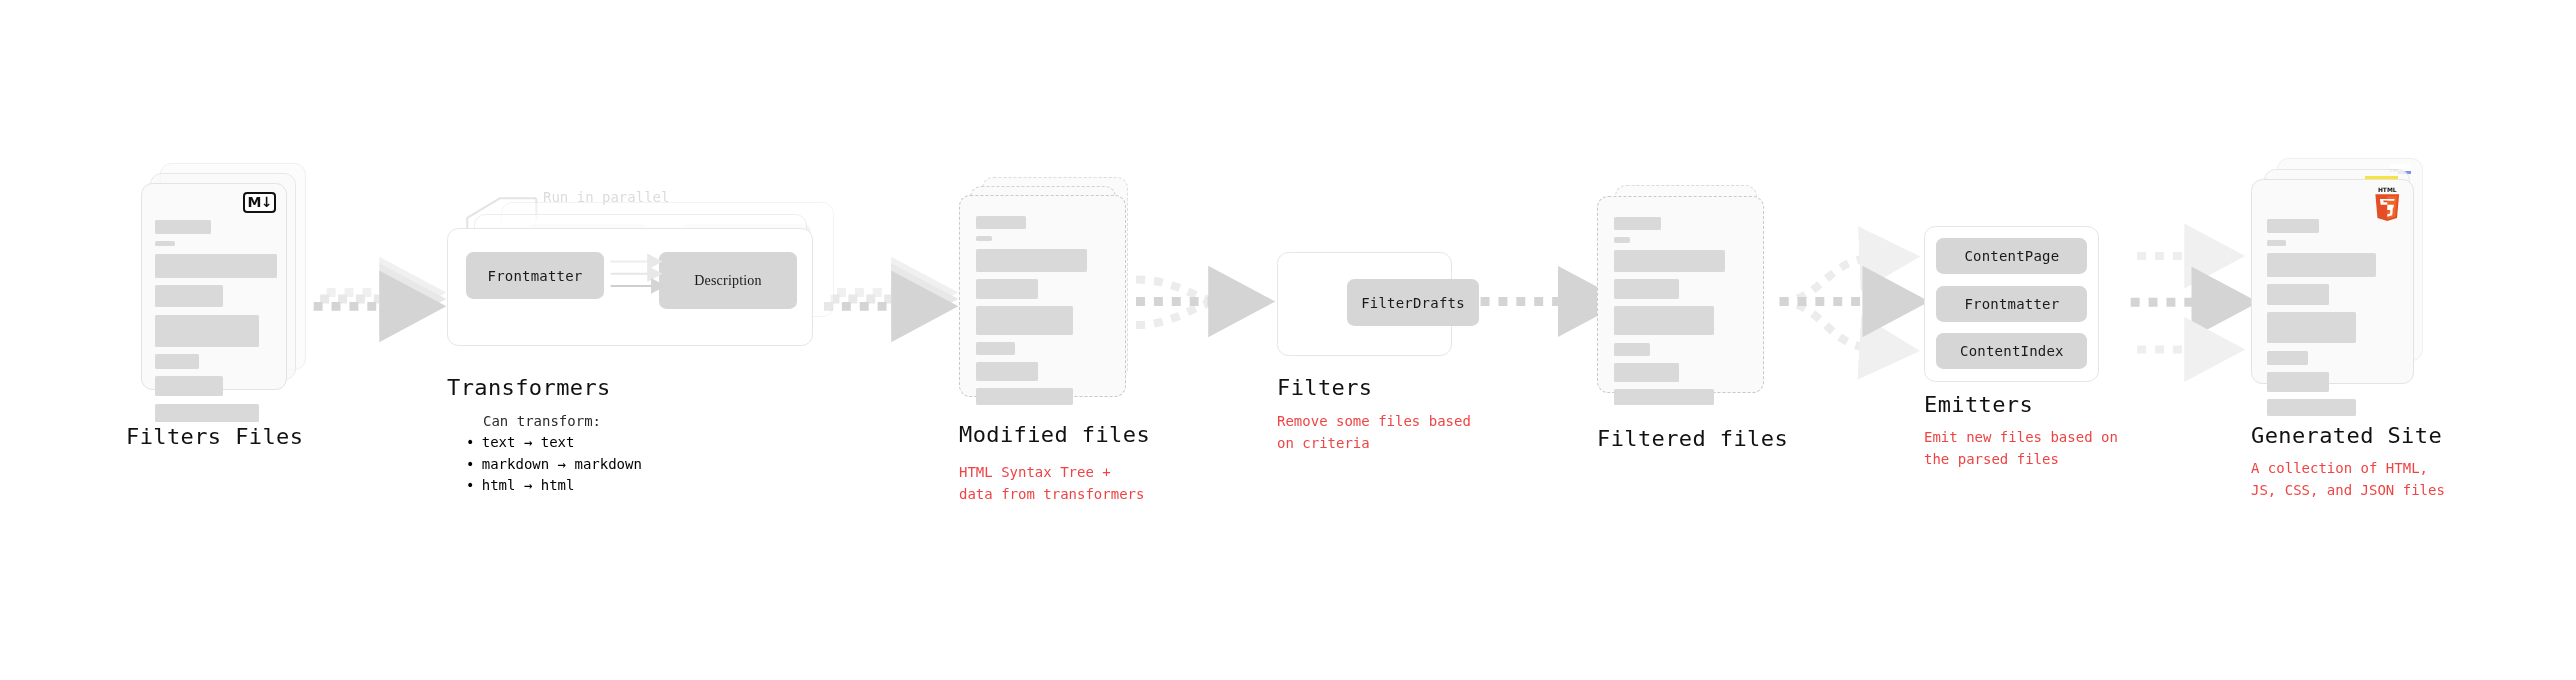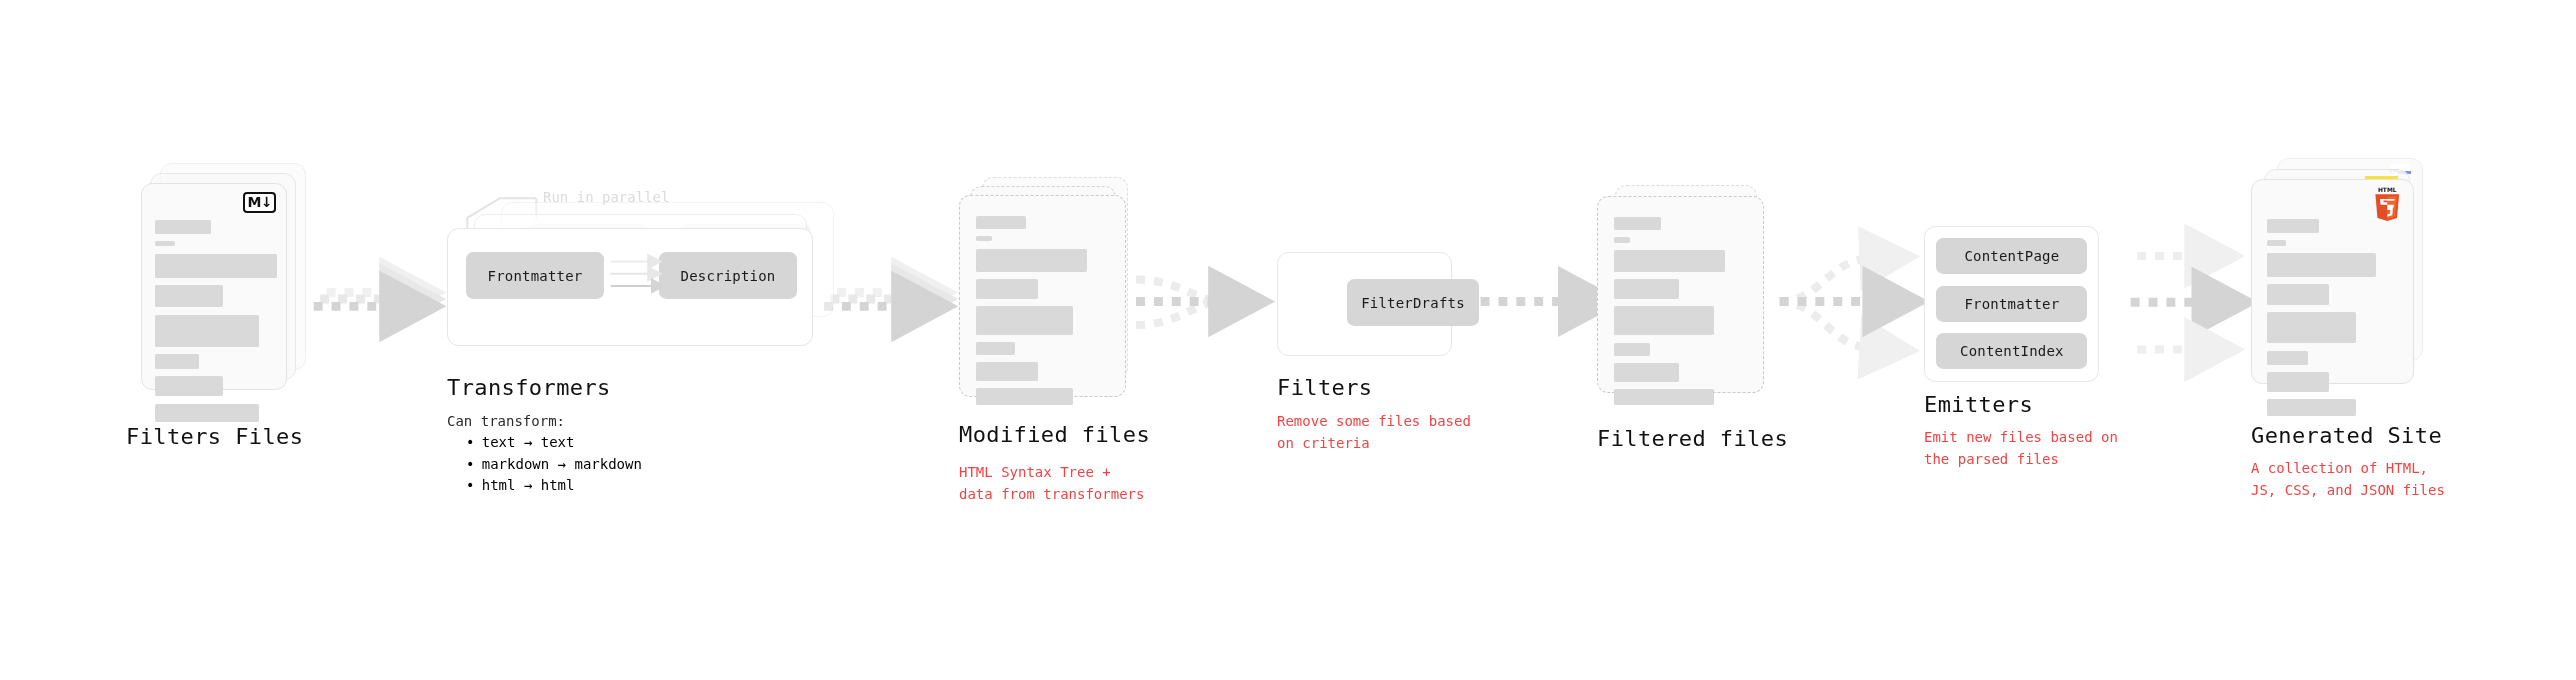--- a/index.html
+++ b/index.html
@@ -48,21 +48,21 @@
     font-size:14px;color:#1a1a1a;letter-spacing:0.2px;white-space:nowrap;
   }
 
   
   .title{
     position:absolute;font-size:22px;color:#111;letter-spacing:0.4px;white-space:nowrap;
   }
   .subtitle{
     position:absolute;font-size:14px;color:#ef4444;line-height:1.55;white-space:pre-line;
   }
-  .listhead{position:absolute;font-size:14px;color:#2b2b2b;line-height:1.55;}
+  .listhead{position:absolute;font-size:14px;color:#2b2b2b;line-height:1.55;margin-left:36px;}
   .blist{position:absolute;font-size:14px;color:#000000;line-height:1.55;margin:0;
          padding-left:13px;list-style:none;}
   .blist li:before{content:"\2022";margin-right:7.3px;}
 
   .runlabel{position:absolute;font-size:14px;color:#dcdcdc;white-space:nowrap;}
 
   svg.overlay{position:absolute;left:0;top:0;width:2576px;height:681px;pointer-events:none;}
 </style>
 </head>
 <body>
@@ -148,21 +148,21 @@
       <div class="chip" style="left:179px;top:21px;width:130px;height:46px;opacity:.55;"></div>
     </div>
 
     <div class="groupbox" style="left:27px;top:12.2px;width:333px;height:115px;opacity:.7;">
       <div class="chip" style="left:24.4px;top:21px;width:122px;height:46px;opacity:.6;"></div>
       <div class="chip" style="left:179px;top:21px;width:130px;height:46px;opacity:.6;"></div>
     </div>
 
     <div class="groupbox" style="left:0px;top:26px;width:366px;height:118px;text-align:center;">
       <div class="chip" style="left:18px;top:23px;width:138px;height:47px;">Frontmatter</div>
-      <div class="chip" style="left:211px;top:23px;width:138px;height:47px;">Description</div>
+      <div class="chip" style="left:211px;top:23px;width:138px;height:57px;font-family:Liberation Serif, serif;">Description</div>
       <svg width="366" height="118" style="position:absolute;left:0;top:0;" viewBox="0 0 450 145">
         <path d="M200,40 L248,40" stroke="#ededed" stroke-width="2.5" fill="none" marker-end="url(#ahl)"></path>
         <path d="M200,55 L248,55" stroke="#e6e6e6" stroke-width="2.5" fill="none" marker-end="url(#ahl)"></path>
         <path d="M200,70 L252,70" stroke="#cfcfcf" stroke-width="2.5" fill="none" marker-end="url(#ah)"></path>
       </svg>
     </div>
   </div>
   <div class="runlabel" style="left:543px;top:189px;">Run in parallel</div>
   <div class="title" style="left:447px;top:375px;">Transformers</div>
   <div class="listhead" style="left:447px;top:411px;">Can transform:</div>

